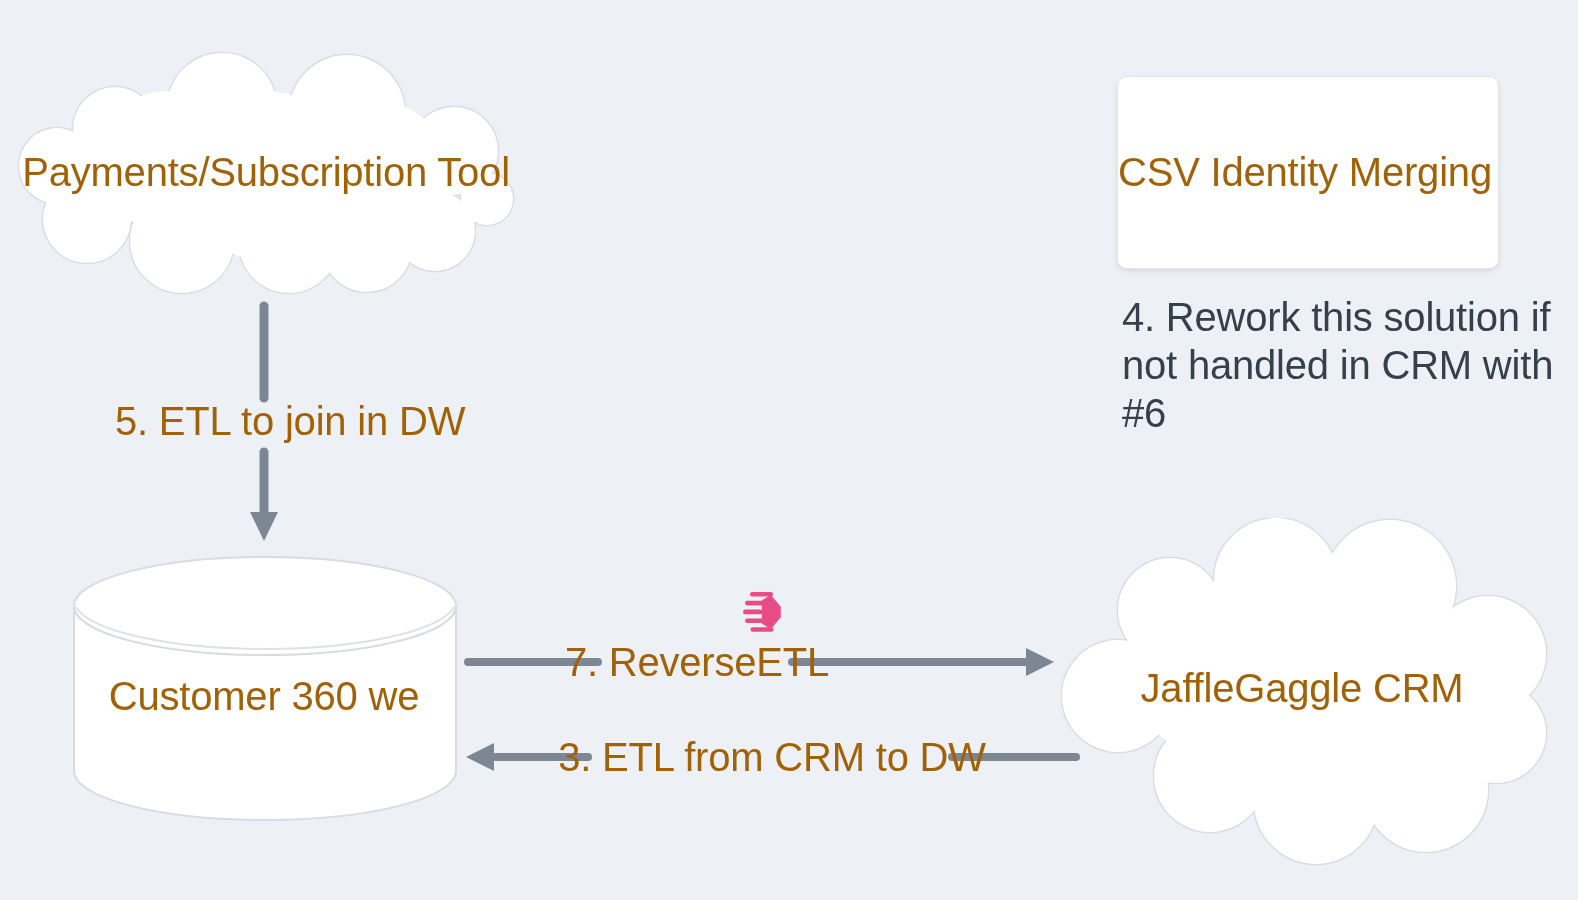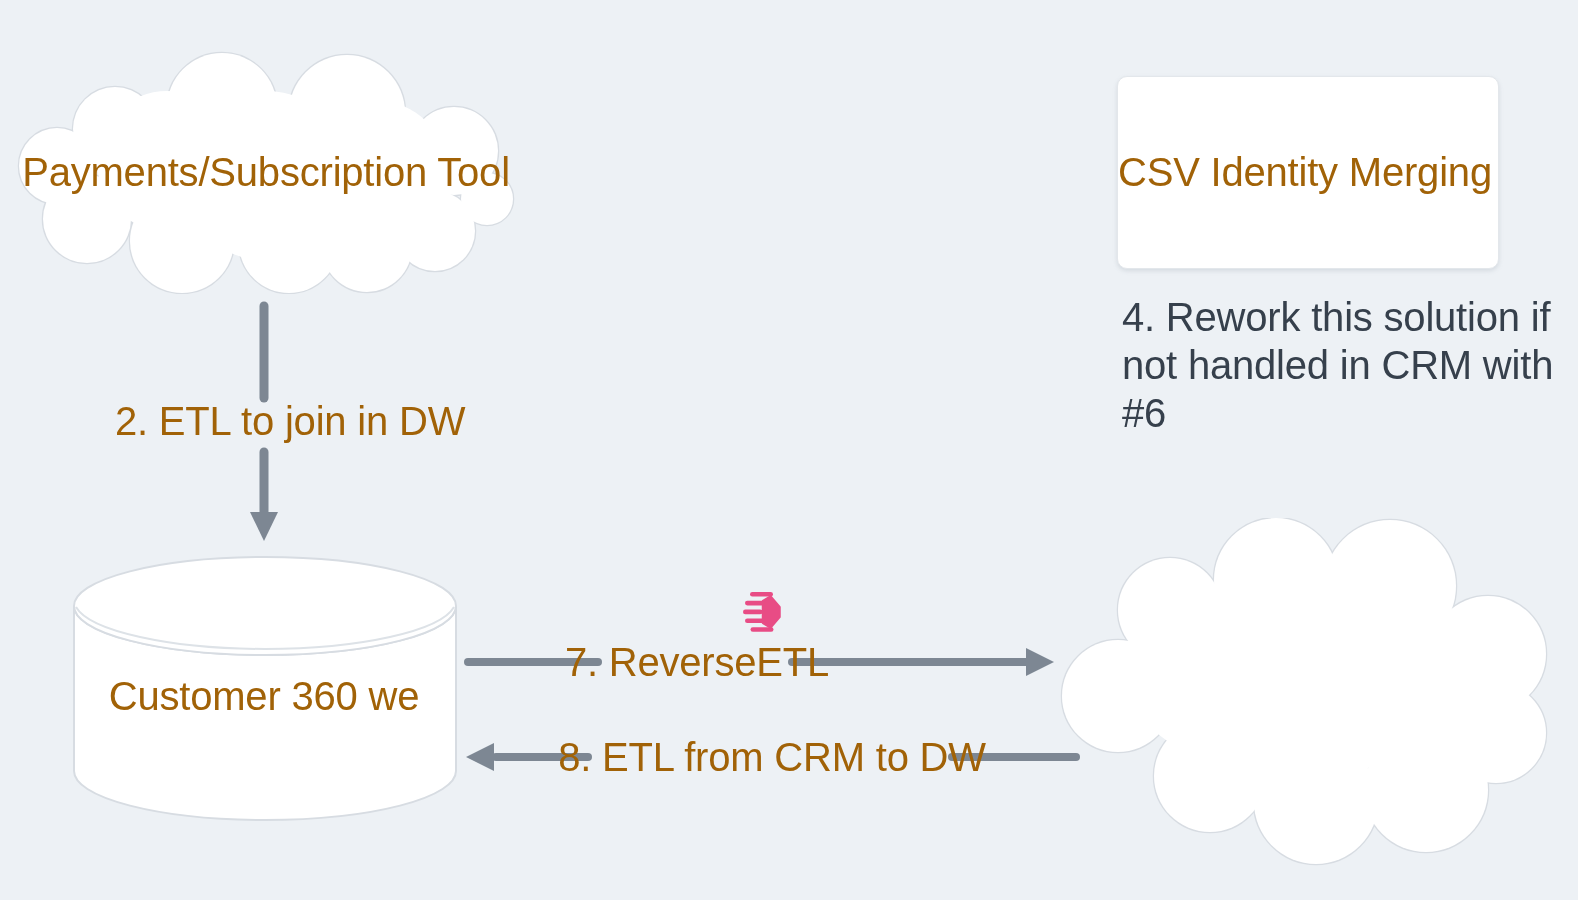--- a/index.html
+++ b/index.html
@@ -145,29 +145,30 @@
       <polygon points="27.5,4.5 36.5,15 36.5,25 27.5,35.5 20,31 20,9" stroke="#e84c85" stroke-width="2.5" stroke-linejoin="round"></polygon>
     </g>
   </svg>
 
   <div class="csv-card">
     <span class="label" style="position:static">CSV Identity Merging</span>
   </div>
 
   <div class="label center" style="left:266px;top:172px">Payments/Subscription Tool</div>
 
-  <div class="label" style="left:115px;top:399px">2. ETL to join in DW</div>
+  <div class="label" style="left:115px;top:399px">5. ETL to join in DW</div>
 
   <div class="label centerx cyl-label">
     <div>Customer 360 we</div>
   </div>
 
   <div class="label center" style="left:697px;top:662px">7. ReverseETL</div>
 
-  <div class="label center" style="left:772px;top:757px">8. ETL from CRM to DW</div>
+  <div class="label center" style="left:772px;top:757px">3. ETL from CRM to DW</div>
 
+  <div class="label center" style="left:1302px;top:688px">JaffleGaggle CRM</div>
 
   <div class="note">
     <div>4. Rework this solution if</div>
     <div>not handled in CRM with #6</div>
   </div>
 
 </div>
 
 </body></html>

